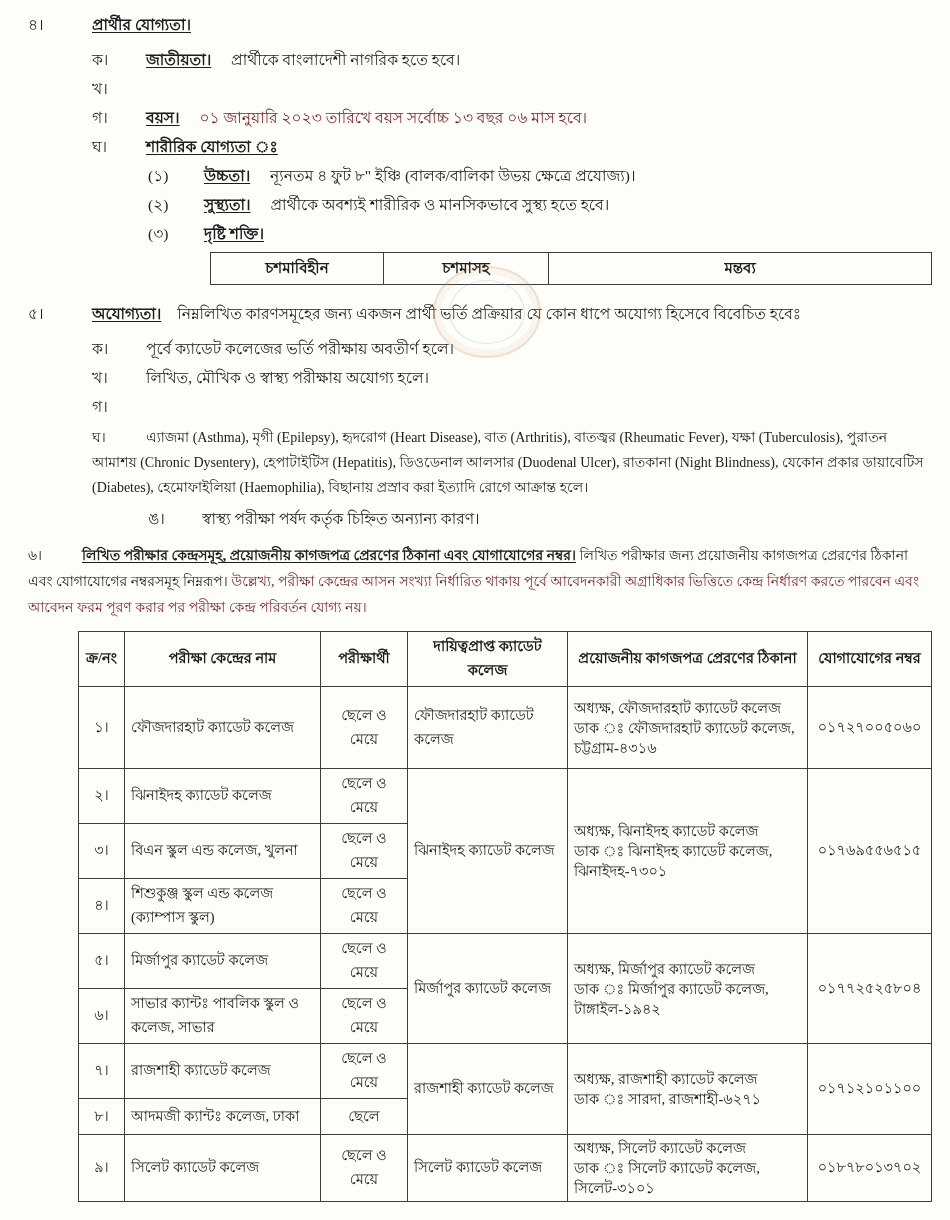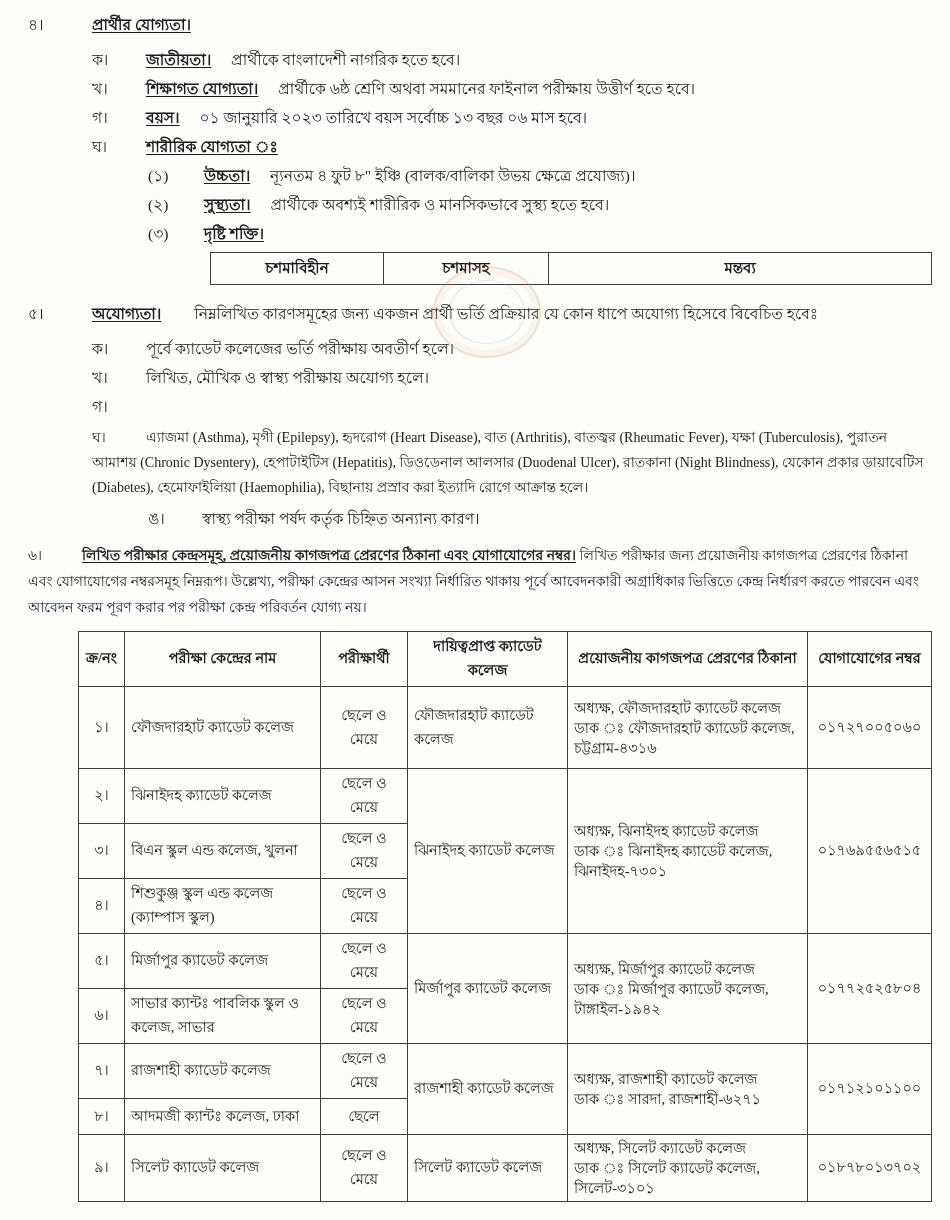--- a/index.html
+++ b/index.html
@@ -7,21 +7,21 @@
     width:950px;height:1220px;
     background:#fdfdfa;
     font-family:"Liberation Serif", serif;
     color:#1c1c1c;
     position:relative;
     overflow:hidden;
   }
   .page{padding:14px 18px 0 28px;position:relative;}
   .b{font-weight:bold;}
   .u{text-decoration:underline;text-underline-offset:2px;}
-  .red{color:#0f172a;}
+  .red{color:#7f1d1d;}
   .line{display:flex;align-items:baseline;line-height:21px;margin-bottom:8px;font-size:15.5px;}
   .num{width:64px;flex-shrink:0;}
   .indent1{margin-left:64px;}
   .letter{width:54px;flex-shrink:0;}
   .indent2{margin-left:120px;}
   .subnum{width:56px;flex-shrink:0;}
   .label{margin-right:16px;}
   .para{font-size:14px;line-height:25px;margin-bottom:8px;}
   .para .hang{display:inline-block;width:54px;}
   
@@ -69,22 +69,20 @@
     </div>
 
     <div class="line indent1" style="margin-top:14px;">
       <span class="letter">ক।</span>
       <span><span class="b u label">জাতীয়তা।</span>
       <span>প্রার্থীকে বাংলাদেশী নাগরিক হতে হবে।</span></span>
     </div>
 
     <div class="line indent1">
       <span class="letter">খ।</span>
-      <span><span class="b u label">শিক্ষাগত যোগ্যতা।</span>
-      <span>প্রার্থীকে ৬ষ্ঠ শ্রেণি অথবা সমমানের ফাইনাল পরীক্ষায় উত্তীর্ণ হতে হবে।</span></span>
     </div>
 
     <div class="line indent1">
       <span class="letter">গ।</span>
       <span><span class="b u label">বয়স।</span>
       <span class="red">০১ জানুয়ারি ২০২৩ তারিখে বয়স সর্বোচ্চ ১৩ বছর ০৬ মাস হবে।</span></span>
     </div>
 
     <div class="line indent1">
       <span class="letter">ঘ।</span>
@@ -119,21 +117,21 @@
       </table>
   </div>
 
   <div class="seal">
     <div class="seal-inner"></div>
   </div>
 
   <div style="margin-top:18px;">
     <div class="line">
       <span class="num">৫।</span>
-      <span><span class="b u label" style="margin-right:29px;text-align:right;">অযোগ্যতা।</span>
+      <span><span class="b u label" style="margin-right:12px;text-align:right;">অযোগ্যতা।</span>
       <span>নিম্নলিখিত কারণসমূহের জন্য একজন প্রার্থী ভর্তি প্রক্রিয়ার যে কোন ধাপে অযোগ্য হিসেবে বিবেচিত হবেঃ</span></span>
     </div>
 
     <div class="line indent1" style="margin-top:14px;">
       <span class="letter">ক।</span>
       <span>পূর্বে ক্যাডেট কলেজের ভর্তি পরীক্ষায় অবতীর্ণ হলে।</span>
     </div>
     <div class="line indent1">
       <span class="letter">খ।</span>
       <span>লিখিত, মৌখিক ও স্বাস্থ্য পরীক্ষায় অযোগ্য হলে।</span>

